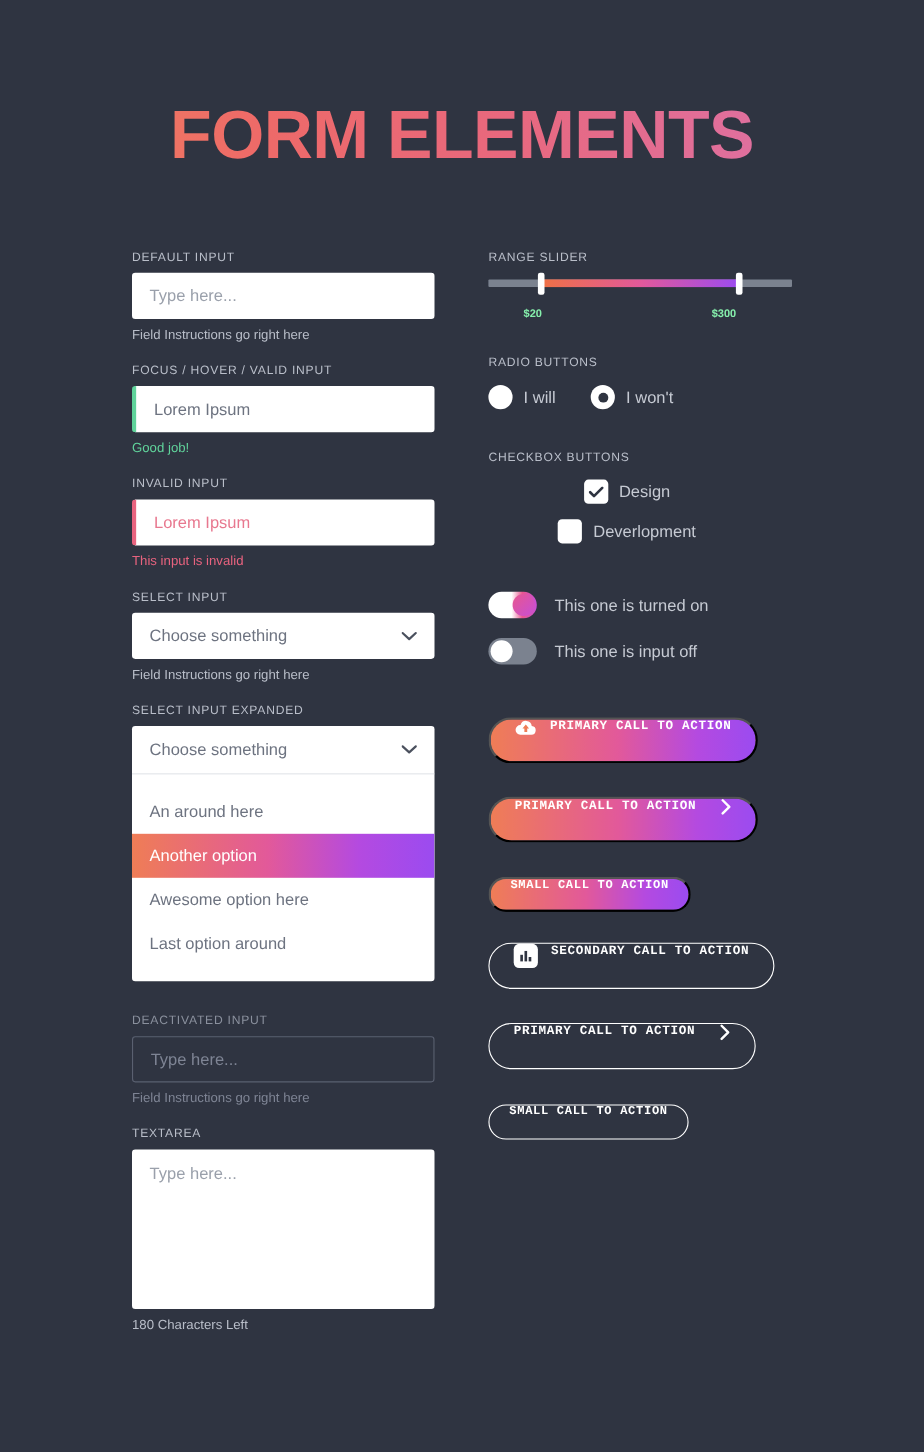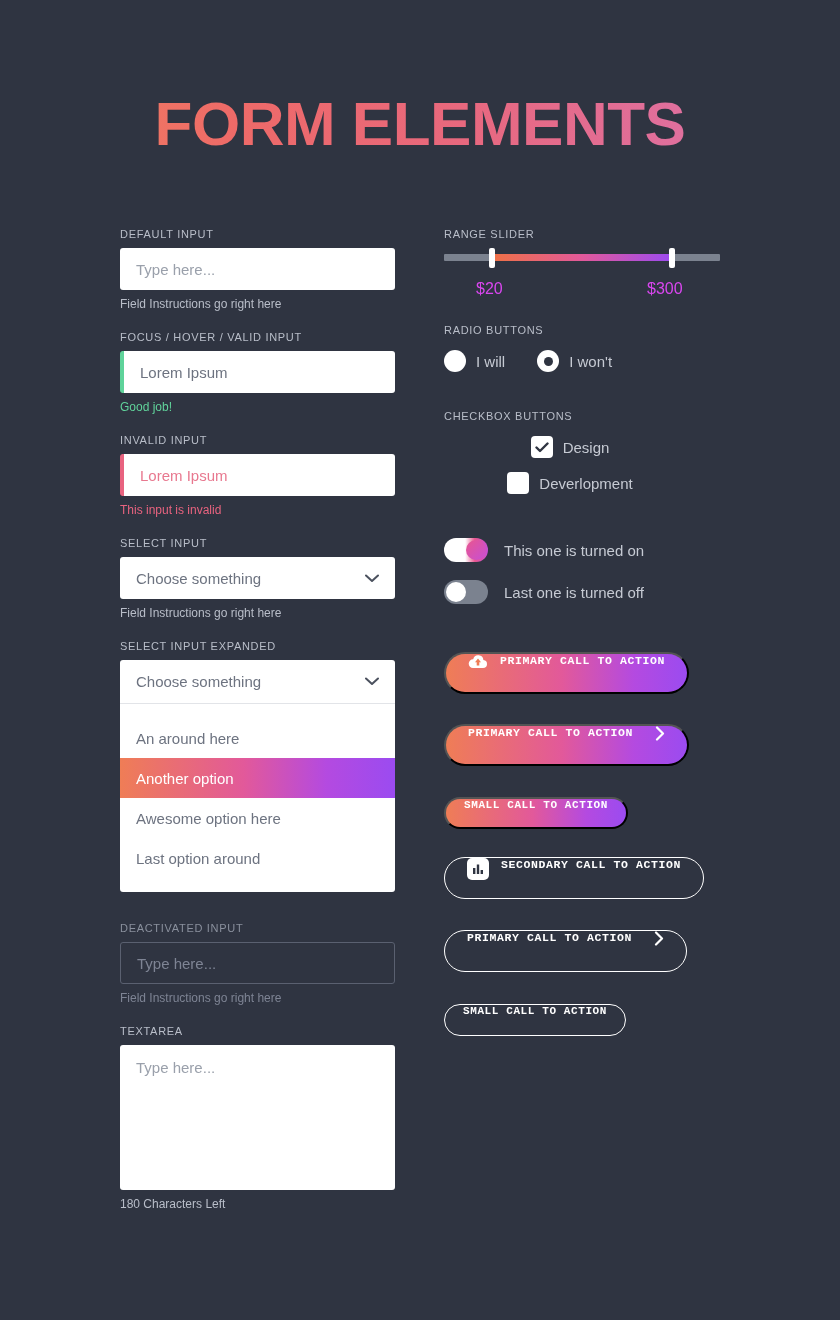--- a/index.html
+++ b/index.html
@@ -157,23 +157,23 @@
     width: 6px; height: 20px;
     background: #ffffff;
     border-radius: 2px;
   }
   .handle.h1 { left: 45px; }
   .handle.h2 { left: 225px; }
 
   .slider-labels { position: relative; width: 276px; height: 16px; margin-top: 12px; }
   .slider-labels span {
     position: absolute;
-    font-size: 16px;
-    font-weight: normal;
-    color: #d946ef;
+    font-size: 10px;
+    font-weight: bold;
+    color: #86efac;
   }
   .slider-labels .lo { left: 32px; }
   .slider-labels .hi { left: 203px; }
 
   
   .row-inline { display: flex; align-items: center; gap: 14px; }
   .radio-item { display: flex; align-items: center; gap: 10px; margin-right: 18px; }
   .radio {
     width: 22px; height: 22px;
     border-radius: 50%;
@@ -394,21 +394,21 @@
       <div class="toggle-row">
         <span class="toggle on">
             <span class="knob"></span>
           </span>
         <span class="toggle-label">This one is turned on</span>
       </div>
       <div class="toggle-row">
         <span class="toggle off">
             <span class="knob"></span>
           </span>
-        <span class="toggle-label">Last one is turned off</span>
+        <span class="toggle-label">This one is input off</span>
       </div>
     </div>
 
     <div class="btns">
 
       <div class="btn-row">
         <button class="btn grad btn-lg">
           <span class="lead-icon">
             <svg width="20" height="15" viewBox="0 0 20 15">
               <path d="M5 14h10a4 4 0 0 0 .4-7.98A5.2 5.2 0 0 0 5.2 5.2 3.6 3.6 0 0 0 5 14z" fill="#ffffff"></path>

